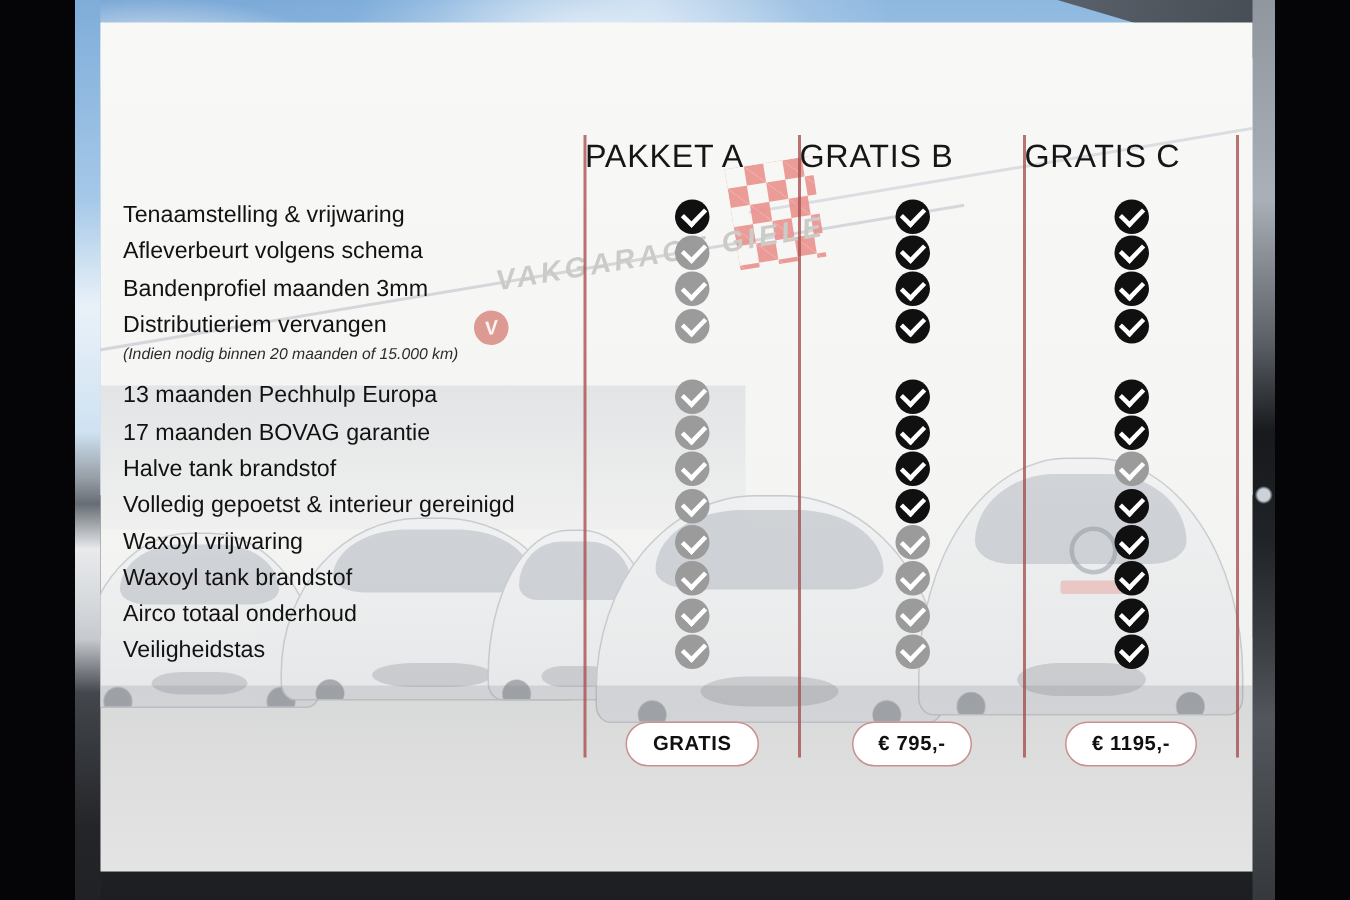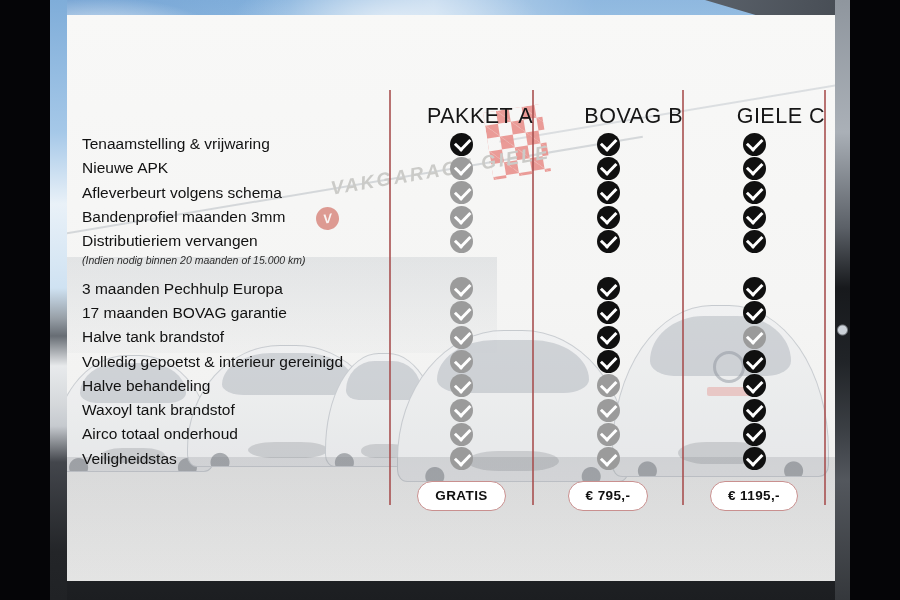--- a/index.html
+++ b/index.html
@@ -68,21 +68,21 @@
        background:rgba(226,132,126,.45);}
   .deco-ground{position:absolute;left:0;right:0;top:442px;height:124px;
        background:linear-gradient(180deg,rgba(118,121,127,.20),rgba(118,121,127,.08));}
 
   
   .vline{position:absolute;top:90px;height:415px;width:2px;background:var(--divider,#a85050);opacity:.8;}
   .vl1{left:389px;} .vl2{left:532px;} .vl3{left:682px;} .vl4{left:824px;}
 
   .headers{position:absolute;left:390px;top:89px;width:435px;display:grid;
        grid-template-columns:143px 150px 142px;}
-  .hdr{text-align:right;font-size:21.5px;color:#161616;letter-spacing:.5px;line-height:30px;margin-top:12px;}
+  .hdr{text-align:left;font-size:21.5px;color:#161616;letter-spacing:.5px;line-height:30px;}
 
   .rows{position:absolute;left:82px;top:132px;width:743px;}
   .frow{display:grid;grid-template-columns:308px 143px 150px 142px;align-items:center;height:24.3px;}
   .flabel{font-size:15.5px;color:#121212;}
   .fcell{display:flex;justify-content:center;}
   .fnote{font-size:10.5px;font-style:italic;color:#2c2c2c;height:16px;line-height:15px;margin-bottom:7px;}
 
   .check{width:23px;height:23px;border-radius:50%;position:relative;}
   .check.on{background:var(--check-on,#101010);}
   .check.off{background:var(--check-off,#9b9b9b);}
@@ -129,56 +129,41 @@
     <div class="deco-ground"></div>
   </div>
 
   <div class="vline vl1"></div>
   <div class="vline vl2"></div>
   <div class="vline vl3"></div>
   <div class="vline vl4"></div>
 
   <div class="headers">
     <div class="hdr">PAKKET A</div>
-    <div class="hdr">BOVAG B</div>
-    <div class="hdr">GIELE C</div>
+    <div class="hdr">GRATIS B</div>
+    <div class="hdr">GRATIS C</div>
   </div>
 
   <div class="rows" id="feature-rows">
     <div>
       <div class="frow">
         <div class="flabel">Tenaamstelling &amp; vrijwaring</div>
         <div class="fcell">
           <span class="check on"></span>
         </div>
         <div class="fcell">
           <span class="check on"></span>
         </div>
         <div class="fcell">
           <span class="check on"></span>
         </div>
       </div>
 
     </div>
 
-    <div>
-      <div class="frow">
-        <div class="flabel">Nieuwe APK</div>
-        <div class="fcell">
-          <span class="check off"></span>
-        </div>
-        <div class="fcell">
-          <span class="check on"></span>
-        </div>
-        <div class="fcell">
-          <span class="check on"></span>
-        </div>
-      </div>
-
-    </div>
 
     <div>
       <div class="frow">
         <div class="flabel">Afleverbeurt volgens schema</div>
         <div class="fcell">
           <span class="check off"></span>
         </div>
         <div class="fcell">
           <span class="check on"></span>
         </div>
@@ -216,21 +201,21 @@
         </div>
         <div class="fcell">
           <span class="check on"></span>
         </div>
       </div>
       <div class="fnote">(Indien nodig binnen 20 maanden of 15.000 km)</div>
     </div>
 
     <div>
       <div class="frow">
-        <div class="flabel">3 maanden Pechhulp Europa</div>
+        <div class="flabel">13 maanden Pechhulp Europa</div>
         <div class="fcell">
           <span class="check off"></span>
         </div>
         <div class="fcell">
           <span class="check on"></span>
         </div>
         <div class="fcell">
           <span class="check on"></span>
         </div>
       </div>
@@ -280,21 +265,21 @@
         </div>
         <div class="fcell">
           <span class="check on"></span>
         </div>
       </div>
 
     </div>
 
     <div>
       <div class="frow">
-        <div class="flabel">Halve behandeling</div>
+        <div class="flabel">Waxoyl vrijwaring</div>
         <div class="fcell">
           <span class="check off"></span>
         </div>
         <div class="fcell">
           <span class="check off"></span>
         </div>
         <div class="fcell">
           <span class="check on"></span>
         </div>
       </div>

